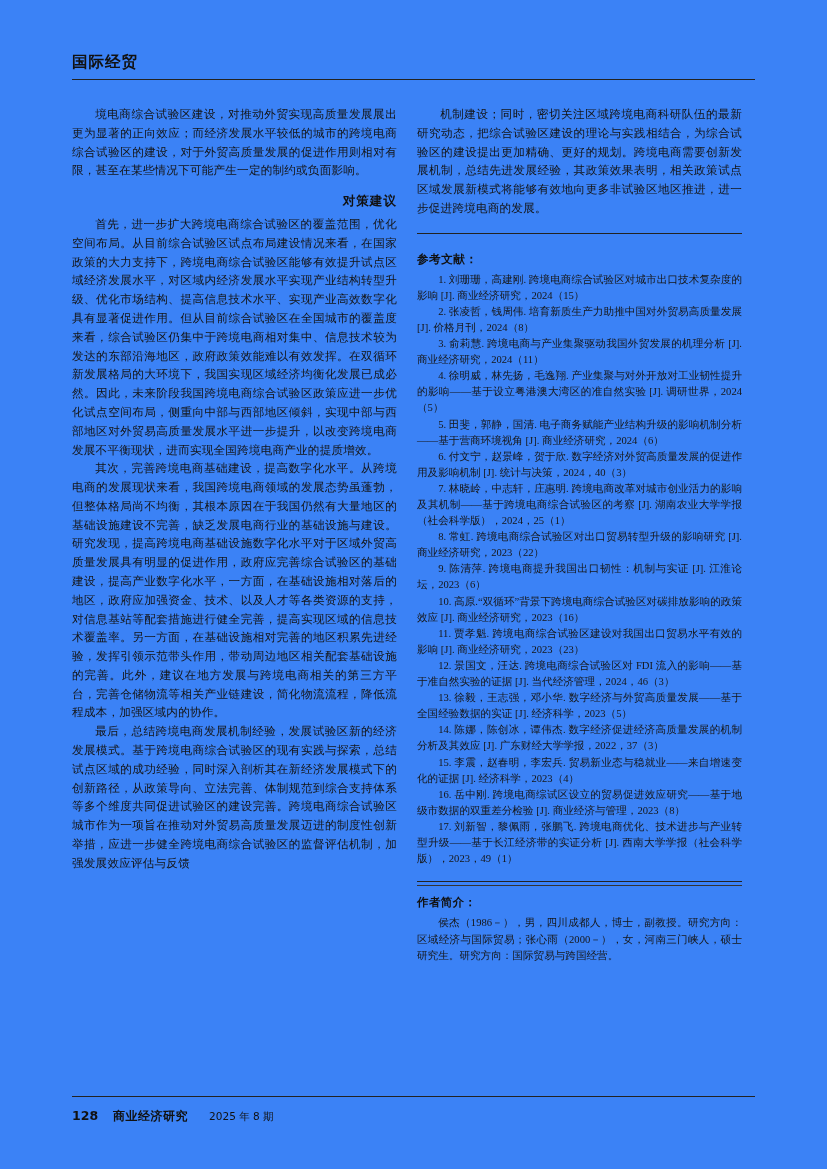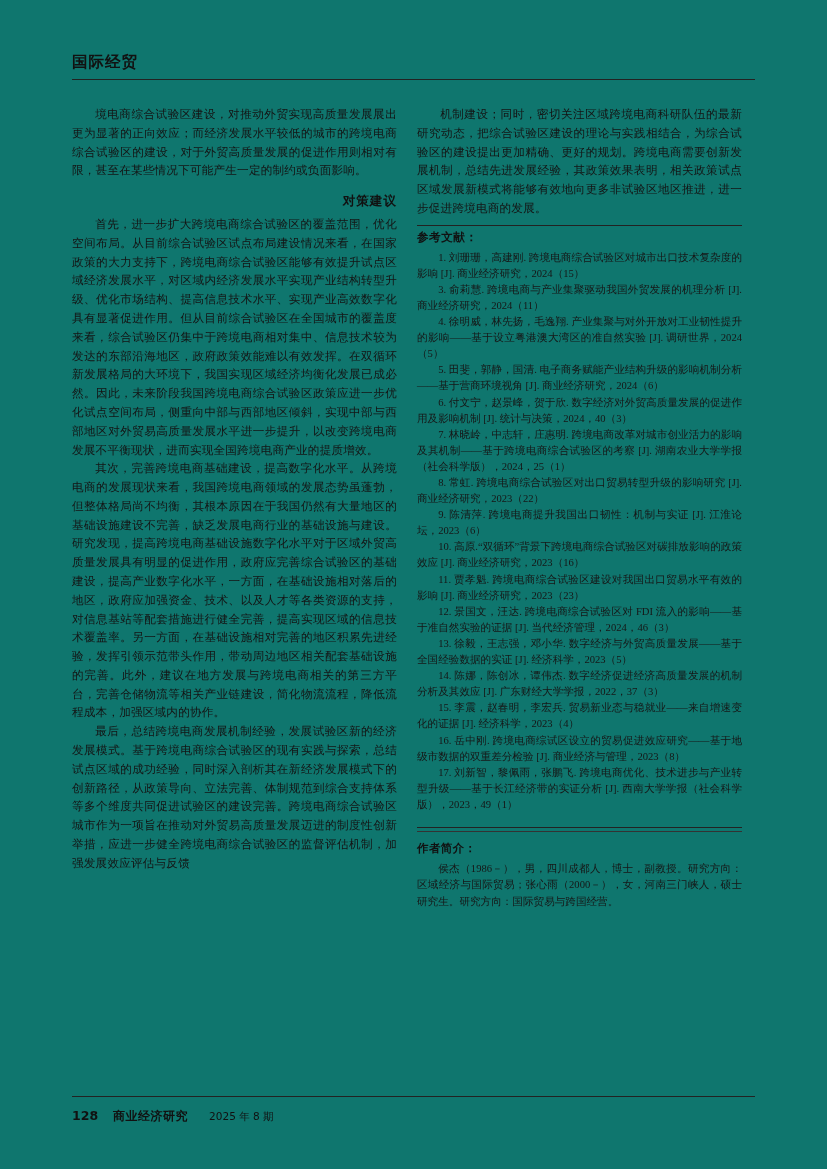--- a/index.html
+++ b/index.html
@@ -11,21 +11,21 @@
     width: 827px;
     height: 1169px;
     font-family: "Liberation Serif", "DejaVu Serif", serif;
     color: #111;
     position: relative;
     overflow: hidden;
   }
   .page {
     position: absolute;
     inset: 0;
-    background: #0f766e;
+    background: #3b82f6;
   }
   .header {
     position: absolute;
     top: 52px;
     left: 72px;
     width: 683px;
   }
   .header-title {
     font-family: "DejaVu Sans", "Liberation Sans", sans-serif;
     font-weight: bold;
@@ -63,23 +63,23 @@
   h2.section {
     font-family: "DejaVu Sans", "Liberation Sans", sans-serif;
     font-size: 12.6px;
     font-weight: bold;
     margin: 12px 0 6px 0;
     text-indent: 2em;
     letter-spacing: 1px;
     text-align: right;
   }
   .ref-block {
-    margin-top: 6px;
+    margin-top: 14px;
     border-top: 1.5px solid #222;
-    padding-top: 4px;
+    padding-top: 18px;
   }
   .ref-title {
     font-family: "DejaVu Sans", "Liberation Sans", sans-serif;
     font-size: 11.6px;
     font-weight: bold;
     margin-bottom: 5px;
     letter-spacing: 0.5px;
   }
   .ref-item {
     font-size: 10.6px;
@@ -165,20 +165,21 @@
       <p class="body">其次，完善跨境电商基础建设，提高数字化水平。从跨境电商的发展现状来看，我国跨境电商领域的发展态势虽蓬勃，但整体格局尚不均衡，其根本原因在于我国仍然有大量地区的基础设施建设不完善，缺乏发展电商行业的基础设施与建设。研究发现，提高跨境电商基础设施数字化水平对于区域外贸高质量发展具有明显的促进作用，政府应完善综合试验区的基础建设，提高产业数字化水平，一方面，在基础设施相对落后的地区，政府应加强资金、技术、以及人才等各类资源的支持，对信息基站等配套措施进行健全完善，提高实现区域的信息技术覆盖率。另一方面，在基础设施相对完善的地区积累先进经验，发挥引领示范带头作用，带动周边地区相关配套基础设施的完善。此外，建议在地方发展与跨境电商相关的第三方平台，完善仓储物流等相关产业链建设，简化物流流程，降低流程成本，加强区域内的协作。</p>
       <p class="body">最后，总结跨境电商发展机制经验，发展试验区新的经济发展模式。基于跨境电商综合试验区的现有实践与探索，总结试点区域的成功经验，同时深入剖析其在新经济发展模式下的创新路径，从政策导向、立法完善、体制规范到综合支持体系等多个维度共同促进试验区的建设完善。跨境电商综合试验区城市作为一项旨在推动对外贸易高质量发展迈进的制度性创新举措，应进一步健全跨境电商综合试验区的监督评估机制，加强发展效应评估与反馈</p>
     </div>
 
     <div class="col">
       <p class="body">机制建设；同时，密切关注区域跨境电商科研队伍的最新研究动态，把综合试验区建设的理论与实践相结合，为综合试验区的建设提出更加精确、更好的规划。跨境电商需要创新发展机制，总结先进发展经验，其政策效果表明，相关政策试点区域发展新模式将能够有效地向更多非试验区地区推进，进一步促进跨境电商的发展。</p>
 
       <div class="ref-block">
         <div class="ref-title">参考文献：</div>
         <p class="ref-item">1. 刘珊珊，高建刚. 跨境电商综合试验区对城市出口技术复杂度的影响 [J]. 商业经济研究，2024（15）</p>
+        <p class="ref-item">2. 张凌哲，钱周伟. 培育新质生产力助推中国对外贸易高质量发展 [J]. 价格月刊，2024（8）</p>
         <p class="ref-item">3. 俞莉慧. 跨境电商与产业集聚驱动我国外贸发展的机理分析 [J]. 商业经济研究，2024（11）</p>
         <p class="ref-item">4. 徐明威，林先扬，毛逸翔. 产业集聚与对外开放对工业韧性提升的影响——基于设立粤港澳大湾区的准自然实验 [J]. 调研世界，2024（5）</p>
         <p class="ref-item">5. 田斐，郭静，国清. 电子商务赋能产业结构升级的影响机制分析——基于营商环境视角 [J]. 商业经济研究，2024（6）</p>
         <p class="ref-item">6. 付文宁，赵景峰，贺于欣. 数字经济对外贸高质量发展的促进作用及影响机制 [J]. 统计与决策，2024，40（3）</p>
         <p class="ref-item">7. 林晓岭，中志轩，庄惠明. 跨境电商改革对城市创业活力的影响及其机制——基于跨境电商综合试验区的考察 [J]. 湖南农业大学学报（社会科学版），2024，25（1）</p>
         <p class="ref-item">8. 常虹. 跨境电商综合试验区对出口贸易转型升级的影响研究 [J]. 商业经济研究，2023（22）</p>
         <p class="ref-item">9. 陈清萍. 跨境电商提升我国出口韧性：机制与实证 [J]. 江淮论坛，2023（6）</p>
         <p class="ref-item">10. 高原.“双循环”背景下跨境电商综合试验区对碳排放影响的政策效应 [J]. 商业经济研究，2023（16）</p>
         <p class="ref-item">11. 贾孝魁. 跨境电商综合试验区建设对我国出口贸易水平有效的影响 [J]. 商业经济研究，2023（23）</p>
         <p class="ref-item">12. 景国文，汪达. 跨境电商综合试验区对 FDI 流入的影响——基于准自然实验的证据 [J]. 当代经济管理，2024，46（3）</p>

